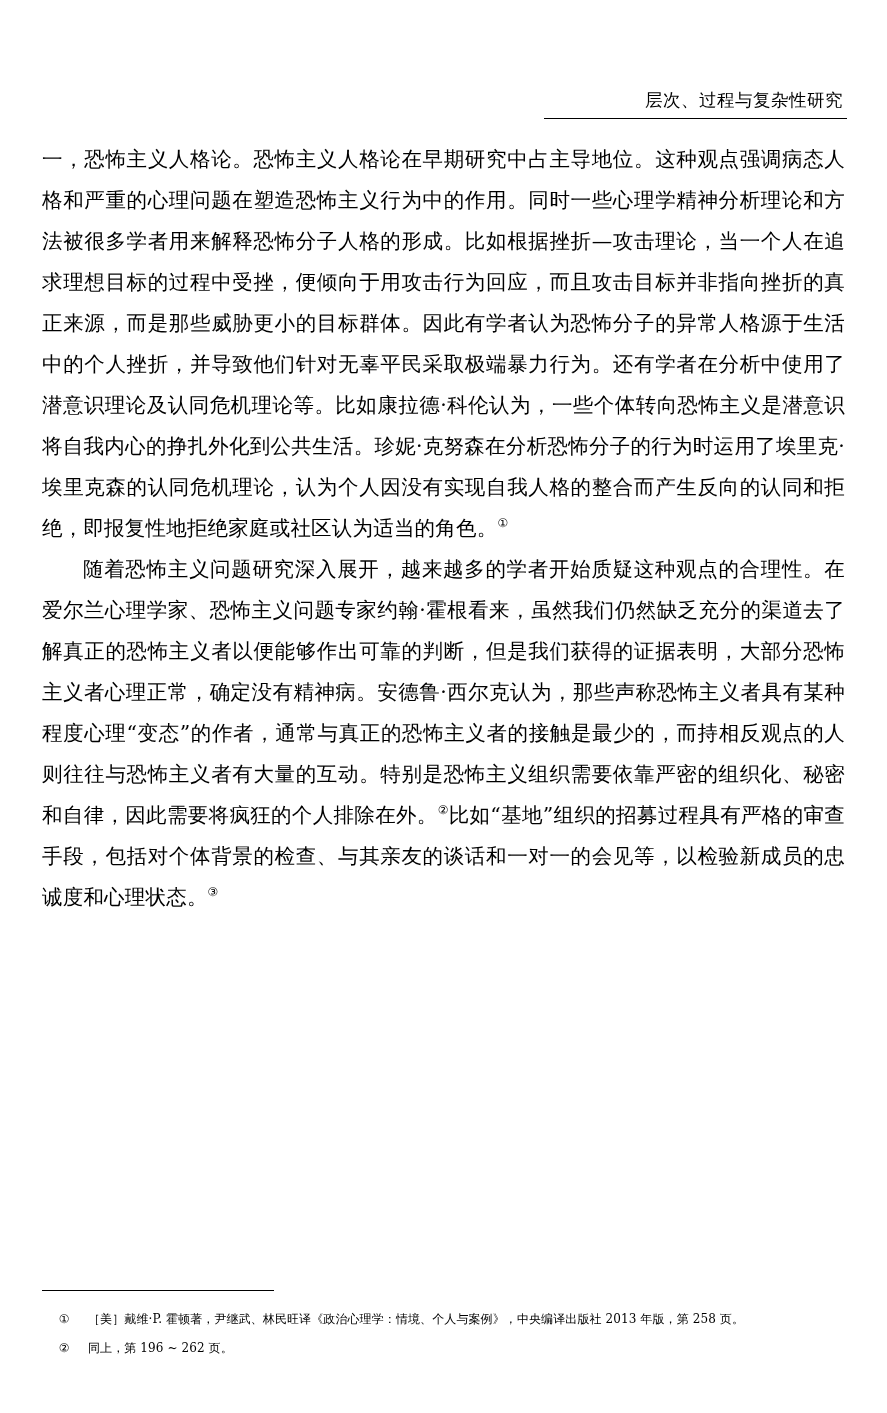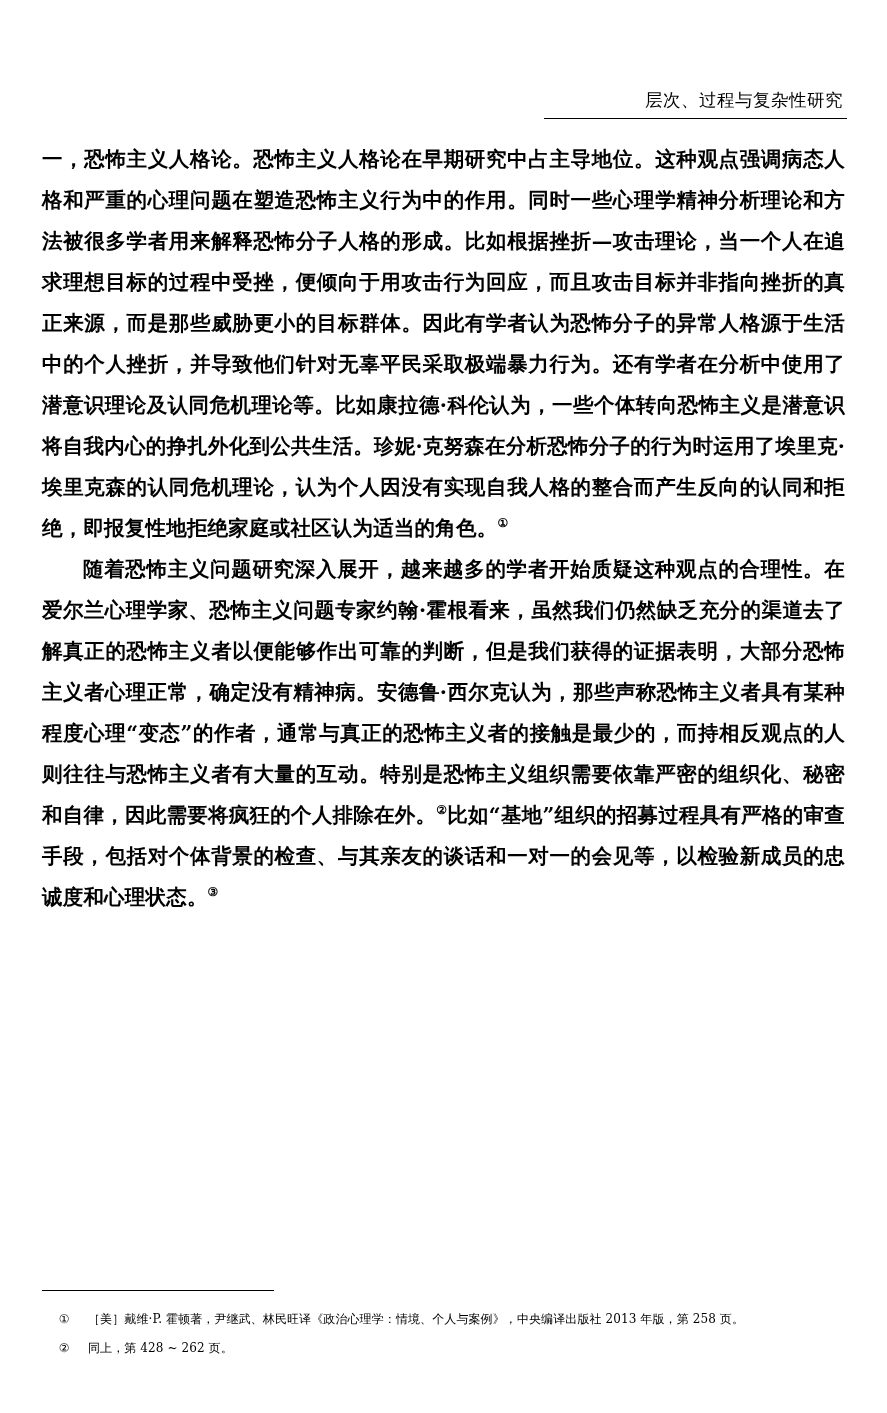--- a/index.html
+++ b/index.html
@@ -41,21 +41,20 @@
     margin-top: 20px;
     padding: 0 6px;
   }
   .body-text p {
     margin: 0 0 0 0;
     font-size: 20.5px;
     line-height: 41px;
     text-align: justify;
     text-justify: inter-ideograph;
     letter-spacing: 0.2px;
-    font-weight: bold;
   }
   .body-text p.indent {
     text-indent: 2em;
   }
   sup.fn {
     font-size: 12px;
     vertical-align: super;
     line-height: 0;
   }
   
@@ -101,17 +100,17 @@
     <p class="indent"><span>随着恐怖主义问题研究深入展开，越来越多的学者开始质疑这种观点的合理性。在爱尔兰心理学家、恐怖主义问题专家约翰·霍根看来，虽然我们仍然缺乏充分的渠道去了解真正的恐怖主义者以便能够作出可靠的判断，但是我们获得的证据表明，大部分恐怖主义者心理正常，确定没有精神病。安德鲁·西尔克认为，那些声称恐怖主义者具有某种程度心理“变态”的作者，通常与真正的恐怖主义者的接触是最少的，而持相反观点的人则往往与恐怖主义者有大量的互动。特别是恐怖主义组织需要依靠严密的组织化、秘密和自律，因此需要将疯狂的个人排除在外。</span><sup class="fn">②</sup><span>比如“基地”组织的招募过程具有严格的审查手段，包括对个体背景的检查、与其亲友的谈话和一对一的会见等，以检验新成员的忠诚度和心理状态。</span><sup class="fn">③</sup></p>
 
 
   </div>
 
   <div class="footnote-area">
     <div class="footnote-rule"></div>
 
     <p class="footnote"><span class="marker">①</span><span>［美］戴维·P. 霍顿著，尹继武、林民旺译《政治心理学：情境、个人与案例》，中央编译出版社 2013 年版，第 258 页。</span></p>
 
-    <p class="footnote"><span class="marker">②</span><span>同上，第 428 ~ 262 页。</span></p>
+    <p class="footnote"><span class="marker">②</span><span>同上，第 196 ~ 262 页。</span></p>
 
   </div>
 
 </div>
 
 </body></html>

